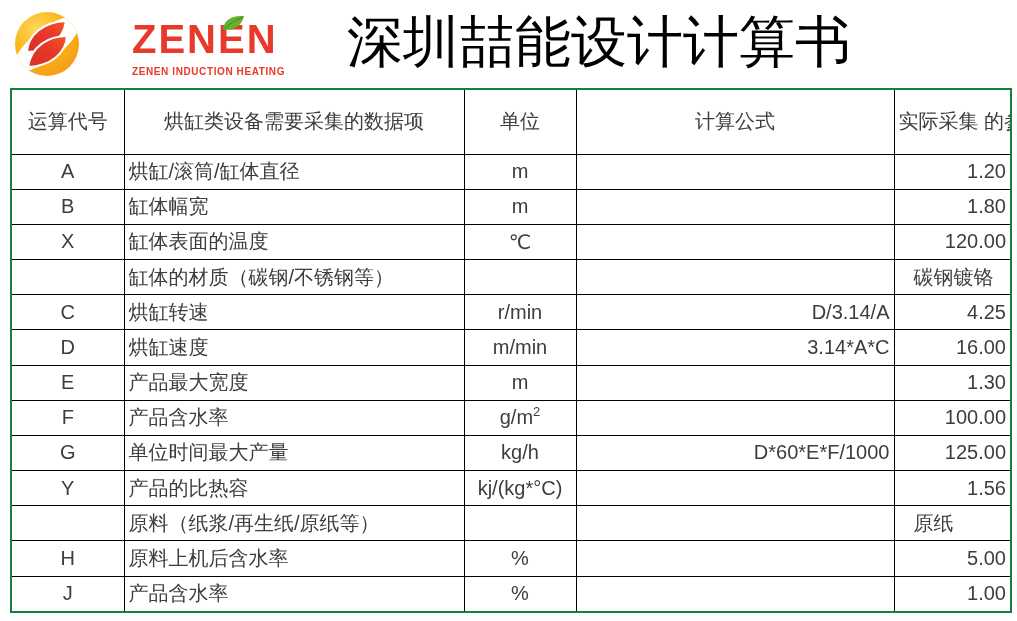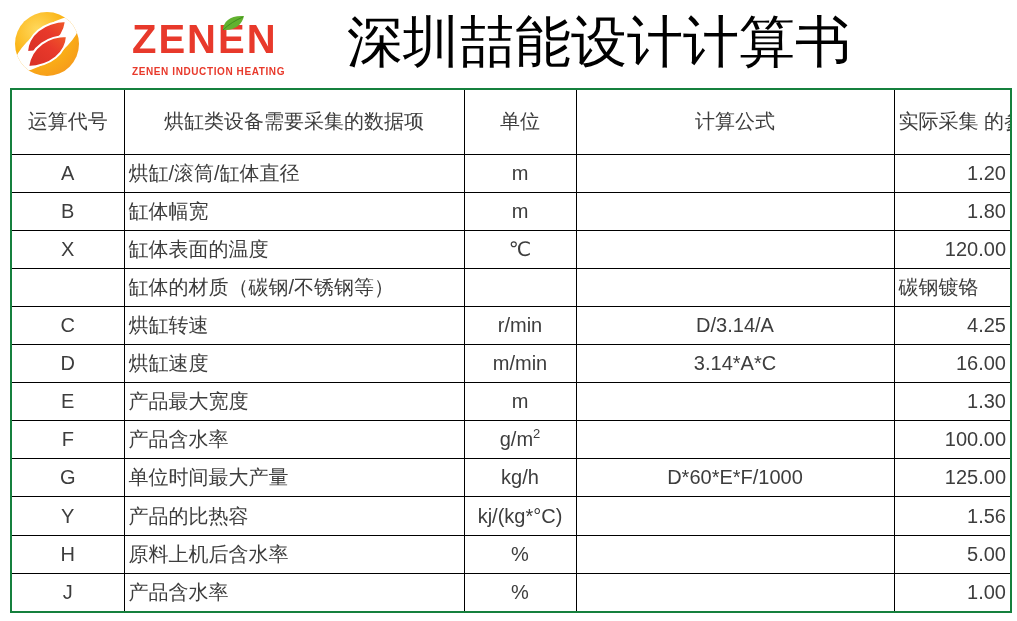--- a/index.html
+++ b/index.html
@@ -89,23 +89,23 @@
     font-weight: normal;
     vertical-align: middle;
   }
   table.calc { border: 2px solid #15803d; }
   thead tr { height: 65px; }
   th { text-align: center; }
   th.wrap { white-space: pre-line; line-height: 1.35; }
   td.cell-code    { text-align: center; }
   td.cell-item    { text-align: left; padding-left: 6px; }
   td.cell-unit    { text-align: center; }
-  td.cell-formula { text-align: center; padding-left: 5px; }
+  td.cell-formula { text-align: right; padding-left: 5px; }
   td.cell-value   { text-align: right; padding-right: 5px; }
-  td.cell-value.text-value { text-align: left; padding-left: 4px; }
+  td.cell-value.text-value { text-align: left; padding-left: 19px; }
   td.cell-unit sup {
     font-size: 13px;
     line-height: 0;
     vertical-align: super;
   }
 </style>
 </head>
 <body>
 
 <div class="page">
@@ -229,20 +229,27 @@
           <td class="cell-value">125.00</td>
         </tr>
         <tr>
           <td class="cell-code">Y</td>
           <td class="cell-item">产品的比热容</td>
           <td class="cell-unit">kj/(kg*°C)</td>
           <td class="cell-formula"></td>
           <td class="cell-value">1.56</td>
         </tr>
         <tr>
+          <td class="cell-code"></td>
+          <td class="cell-item">原料（纸浆/再生纸/原纸等）</td>
+          <td class="cell-unit"></td>
+          <td class="cell-formula"></td>
+          <td class="cell-value text-value">原纸</td>
+        </tr>
+        <tr>
           <td class="cell-code">H</td>
           <td class="cell-item">原料上机后含水率</td>
           <td class="cell-unit">%</td>
           <td class="cell-formula"></td>
           <td class="cell-value">5.00</td>
         </tr>
         <tr>
           <td class="cell-code">J</td>
           <td class="cell-item">产品含水率</td>
           <td class="cell-unit">%</td>

